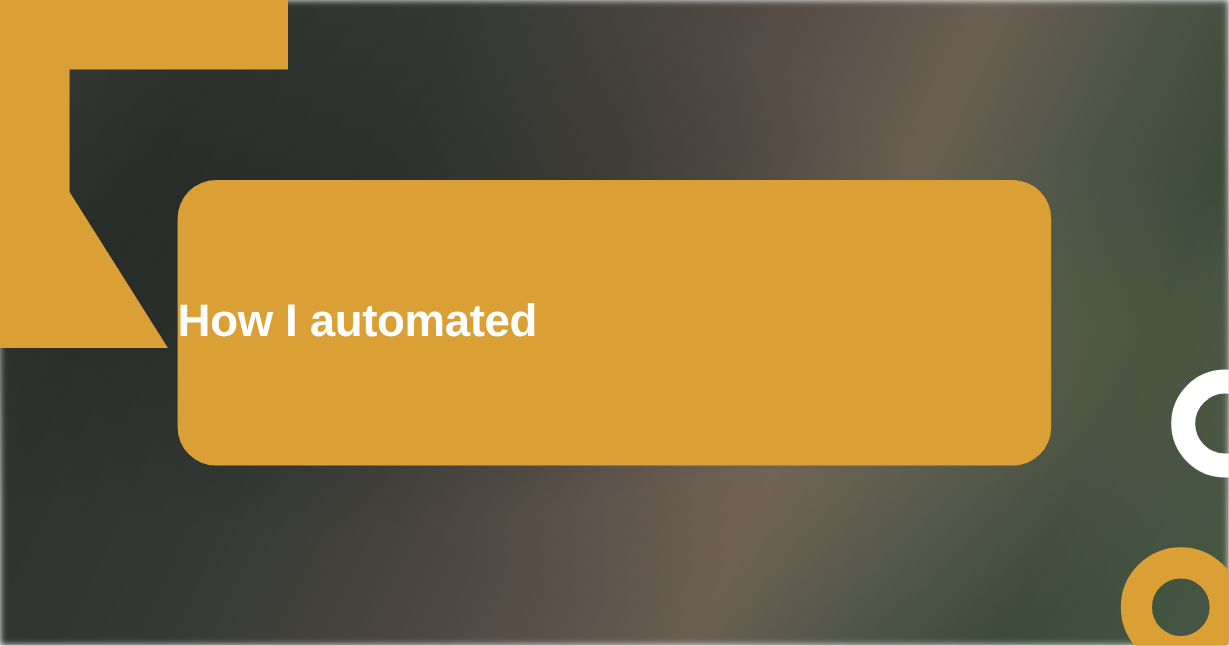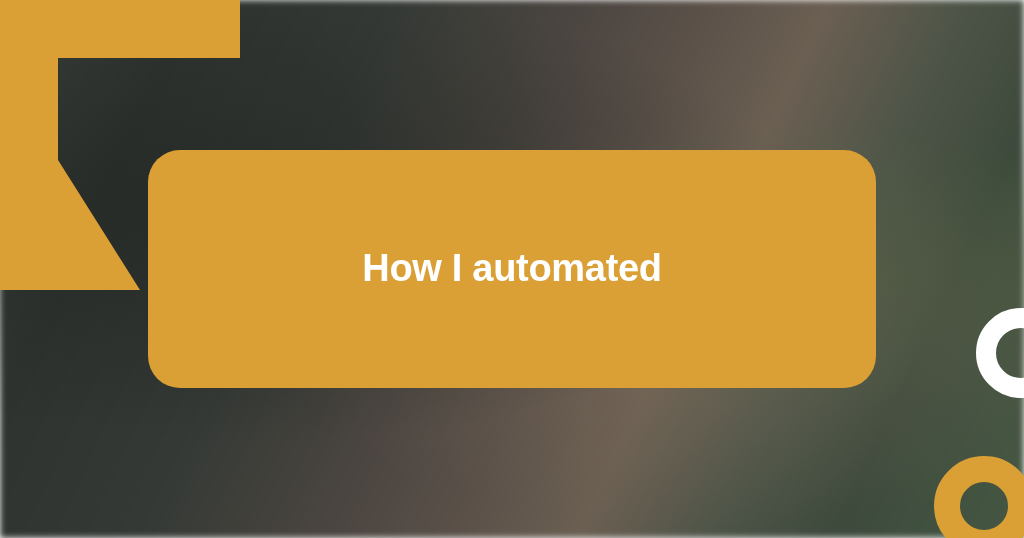--- a/index.html
+++ b/index.html
@@ -46,21 +46,20 @@
     .title-card {
       position: absolute;
       left: 148px;
       top: 150px;
       width: 728px;
       height: 238px;
       background: #daa035;
       border-radius: 32px;
       display: flex;
       align-items: center;
-      justify-content: center;
       text-align: center;
     }
     .title-text {
       color: #ffffff;
       font-size: 38px;
       font-weight: 600;
       line-height: 1.25;
       letter-spacing: -0.3px;
     }
     .ring-outline {

